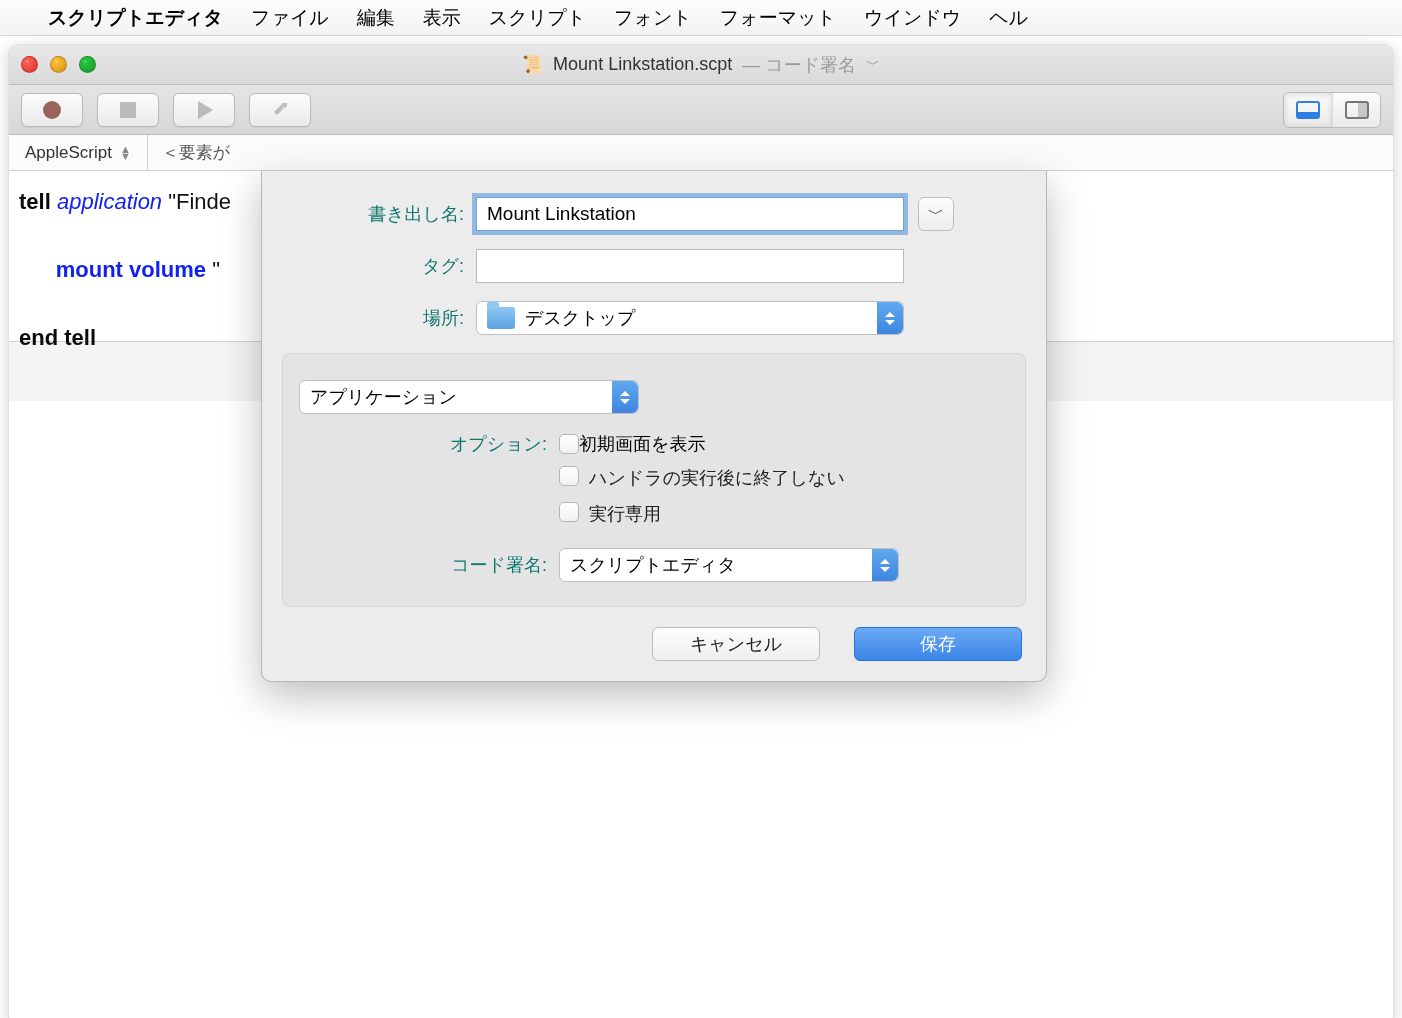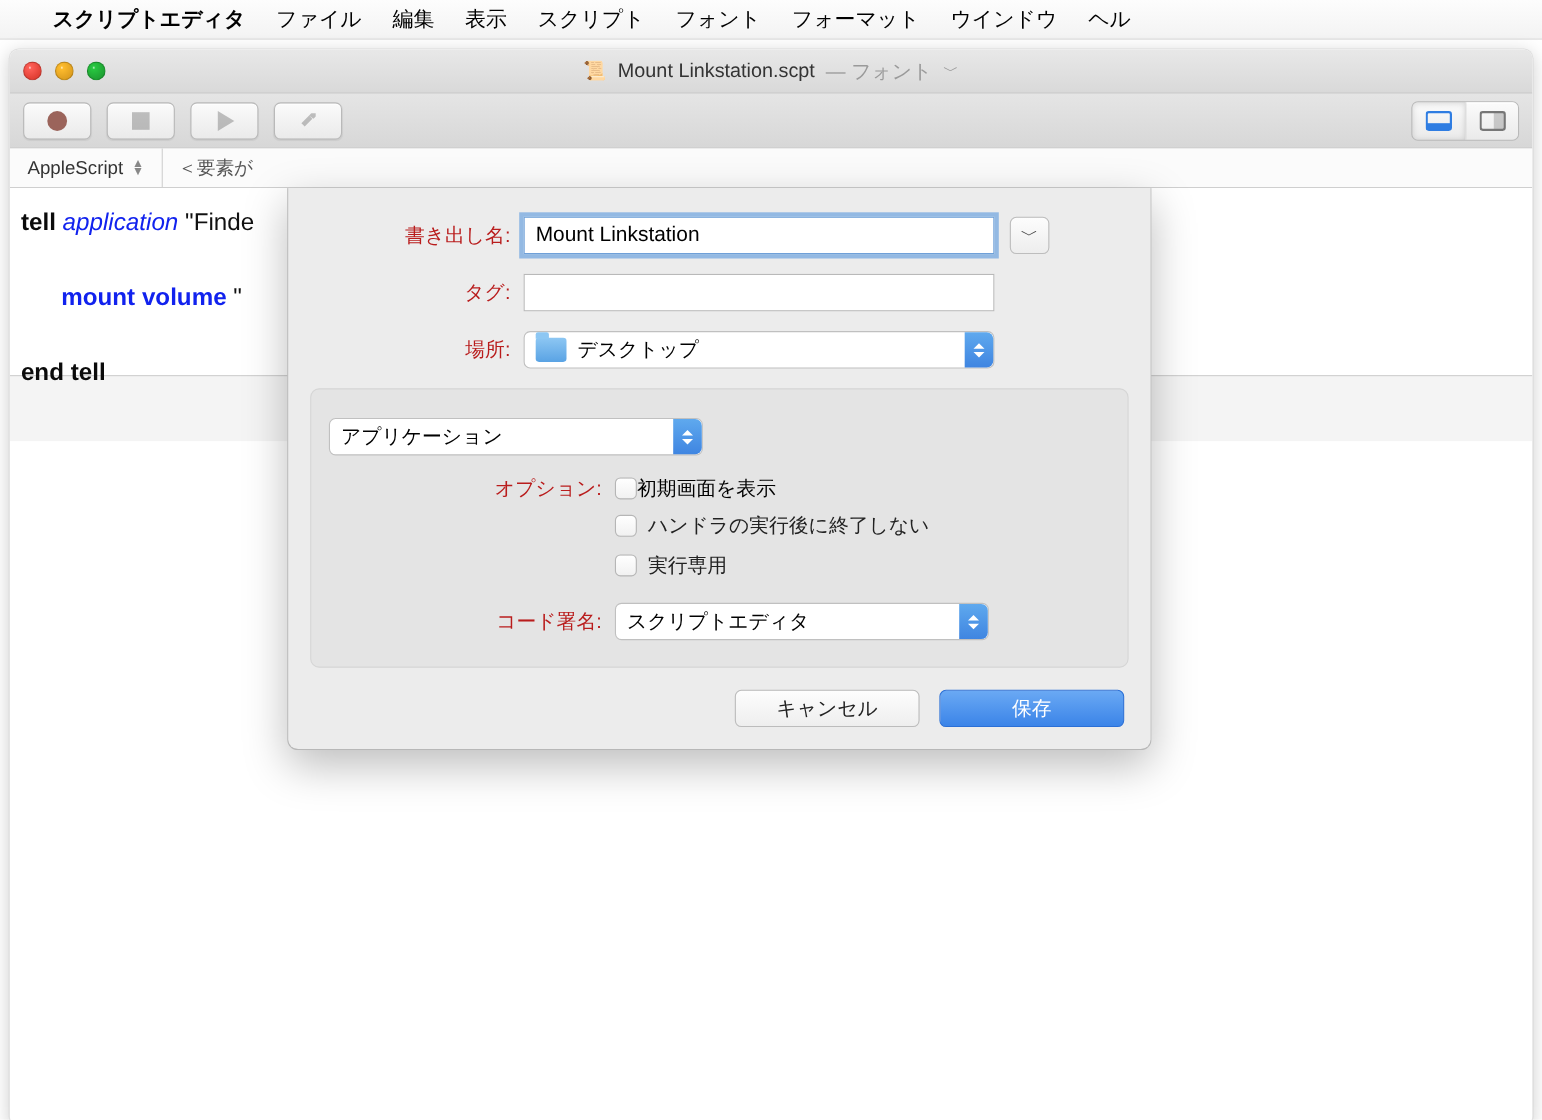--- a/index.html
+++ b/index.html
@@ -163,21 +163,21 @@
       align-items: center;
       margin-bottom: 18px;
       padding: 0 36px;
     }
     .frow.nobottom { margin-bottom: 10px; }
     .flabel {
       width: 178px;
       text-align: right;
       padding-right: 12px;
       font-size: 18px;
-      color: #b91c1c;
+      color: #0f766e;
     }
     .finput {
       height: 34px;
       width: 428px;
       border: 1px solid #b9b9b9;
       background: #fff;
       padding: 0 10px;
       font-size: 19px;
       border-radius: 0;
     }
@@ -248,36 +248,35 @@
       border: 1px solid #d5d5d5;
       border-radius: 8px;
       padding: 26px 16px 24px 16px;
     }
     .groupbox .frow { padding: 0; }
     .groupbox .flabel { width: 260px; }
     .groupbox .popup { width: 340px; }
 
     .checkrow {
       display: flex;
-      align-items: center;
       margin-left: 260px;
       margin-bottom: 12px;
       font-size: 18px;
       color: #222;
       gap: 10px;
     }
     .chk {
       width: 20px; height: 20px;
       border: 1px solid #b6b6b6;
       border-radius: 5px;
       background: linear-gradient(#fff, #f1f1f1);
     }
 
     .btnrow {
-      display: flex; justify-content: flex-end; gap: 18px;
+      display: flex; justify-content: flex-end; gap: 34px;
       padding: 0 24px;
     }
     .btn {
       height: 34px;
       min-width: 168px;
       border-radius: 6px;
       font-size: 18px;
       border: 1px solid #bcbcbc;
       background: linear-gradient(#fdfdfd, #eeeeee);
       color: #222;
@@ -309,21 +308,21 @@
 
   <div class="titlebar">
     <div class="traffic">
       <div class="dot dot-close"></div>
       <div class="dot dot-min"></div>
       <div class="dot dot-zoom"></div>
     </div>
     <div class="title-center">
       <span class="doc-icon">📜</span>
       <span class="fname">Mount Linkstation.scpt</span>
-      <span class="state">— フォント</span>
+      <span class="state">— コード署名</span>
       <span class="chev">﹀</span>
     </div>
   </div>
 
   <div class="toolbar">
     <div class="tbtn">
         <div class="shape rec-shape"></div>
       </div>
     <div class="tbtn disabled">
         <div class="shape stop-shape"></div>

